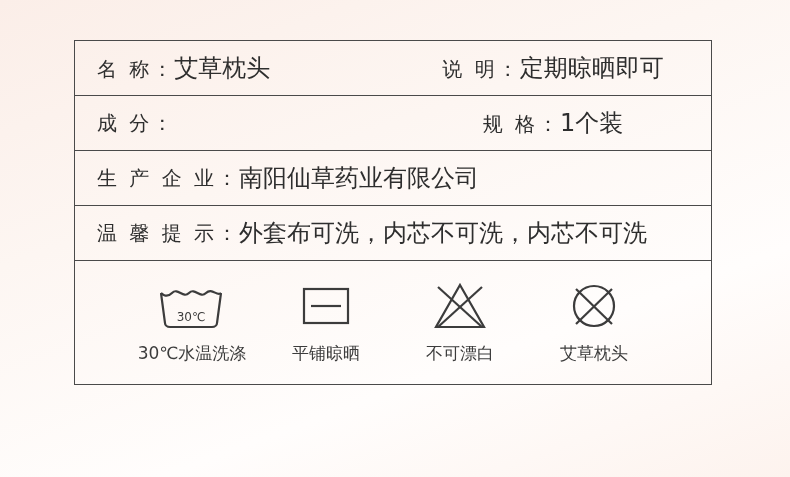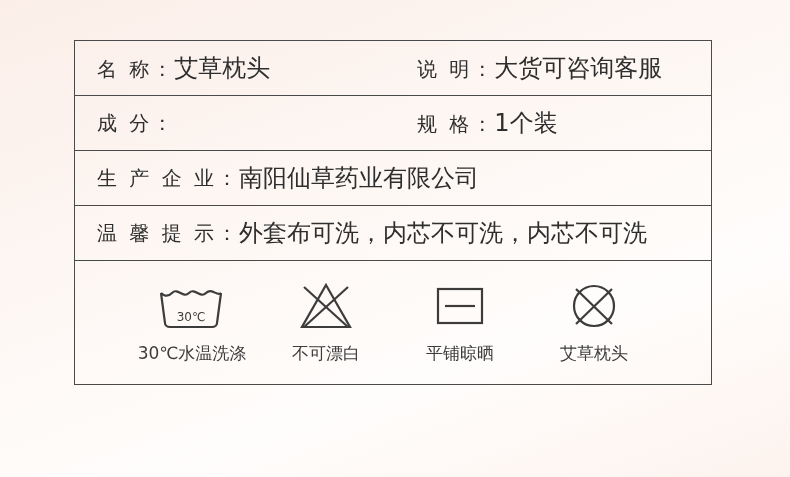--- a/index.html
+++ b/index.html
@@ -42,20 +42,21 @@
   .spec-row.two-col .cell {
     display: flex;
     align-items: baseline;
   }
   .spec-row.two-col .cell.left {
     width: 320px;
     flex: none;
   }
   .spec-row.two-col .cell.right {
     flex: 1;
+    justify-content: center;
   }
   .label {
     font-size: 20px;
     color: #2e2e2e;
     letter-spacing: 3px;
     white-space: nowrap;
     font-family: "DejaVu Sans", sans-serif;
   }
   .colon {
     font-size: 20px;
@@ -109,21 +110,21 @@
 
     <div class="spec-row two-col">
       <div class="cell left">
         <span class="label">名 称</span>
         <span class="colon">：</span>
         <span class="value">艾草枕头</span>
       </div>
       <div class="cell right">
         <span class="label">说 明</span>
         <span class="colon">：</span>
-        <span class="value">大货可咨询客服</span>
+        <span class="value">定期晾晒即可</span>
       </div>
     </div>
 
     <div class="spec-row two-col">
       <div class="cell left">
         <span class="label">成 分</span>
         <span class="colon">：</span>
       </div>
       <div class="cell right">
         <span class="label">规 格</span>
@@ -152,37 +153,37 @@
             <path d="M6 14 C6 14 11 20 17 14 C23 8 28 20 34 14 C40 8 45 20 51 14 C57 8 62 18 66 14" fill="none" stroke="#3c3c3c" stroke-width="2.2"></path>
             <path d="M6 14 L10 44 C10 46 12 48 15 48 L57 48 C60 48 62 46 62 44 L66 14" fill="none" stroke="#3c3c3c" stroke-width="2.2"></path>
             <text x="36" y="42" text-anchor="middle" font-size="12" font-family="DejaVu Sans, sans-serif" fill="#3c3c3c">30℃</text>
           </svg>
         </div>
         <div class="care-caption">30℃水温洗涤</div>
       </div>
 
       <div class="care-item">
         <div class="care-symbol">
+          <svg width="58" height="52" viewBox="0 0 58 52">
+            <rect x="7" y="10" width="44" height="34" fill="none" stroke="#3c3c3c" stroke-width="2.2"></rect>
+            <line x1="14" y1="27" x2="44" y2="27" stroke="#3c3c3c" stroke-width="2.2"></line>
+          </svg>
+        </div>
+        <div class="care-caption">平铺晾晒</div>
+      </div>
+
+      <div class="care-item">
+        <div class="care-symbol">
           <svg width="60" height="52" viewBox="0 0 60 52">
             <path d="M30 6 L54 48 L6 48 Z" fill="none" stroke="#3c3c3c" stroke-width="2.2"></path>
             <line x1="8" y1="8" x2="52" y2="48" stroke="#3c3c3c" stroke-width="2.2"></line>
             <line x1="52" y1="8" x2="8" y2="48" stroke="#3c3c3c" stroke-width="2.2"></line>
           </svg>
         </div>
         <div class="care-caption">不可漂白</div>
-      </div>
-
-      <div class="care-item">
-        <div class="care-symbol">
-          <svg width="58" height="52" viewBox="0 0 58 52">
-            <rect x="7" y="10" width="44" height="34" fill="none" stroke="#3c3c3c" stroke-width="2.2"></rect>
-            <line x1="14" y1="27" x2="44" y2="27" stroke="#3c3c3c" stroke-width="2.2"></line>
-          </svg>
-        </div>
-        <div class="care-caption">平铺晾晒</div>
       </div>
 
 
       <div class="care-item">
         <div class="care-symbol">
           <svg width="58" height="52" viewBox="0 0 58 52">
             <circle cx="29" cy="27" r="20" fill="none" stroke="#3c3c3c" stroke-width="2.2"></circle>
             <line x1="11" y1="10" x2="47" y2="45" stroke="#3c3c3c" stroke-width="2.2"></line>
             <line x1="47" y1="10" x2="11" y2="45" stroke="#3c3c3c" stroke-width="2.2"></line>
           </svg>

